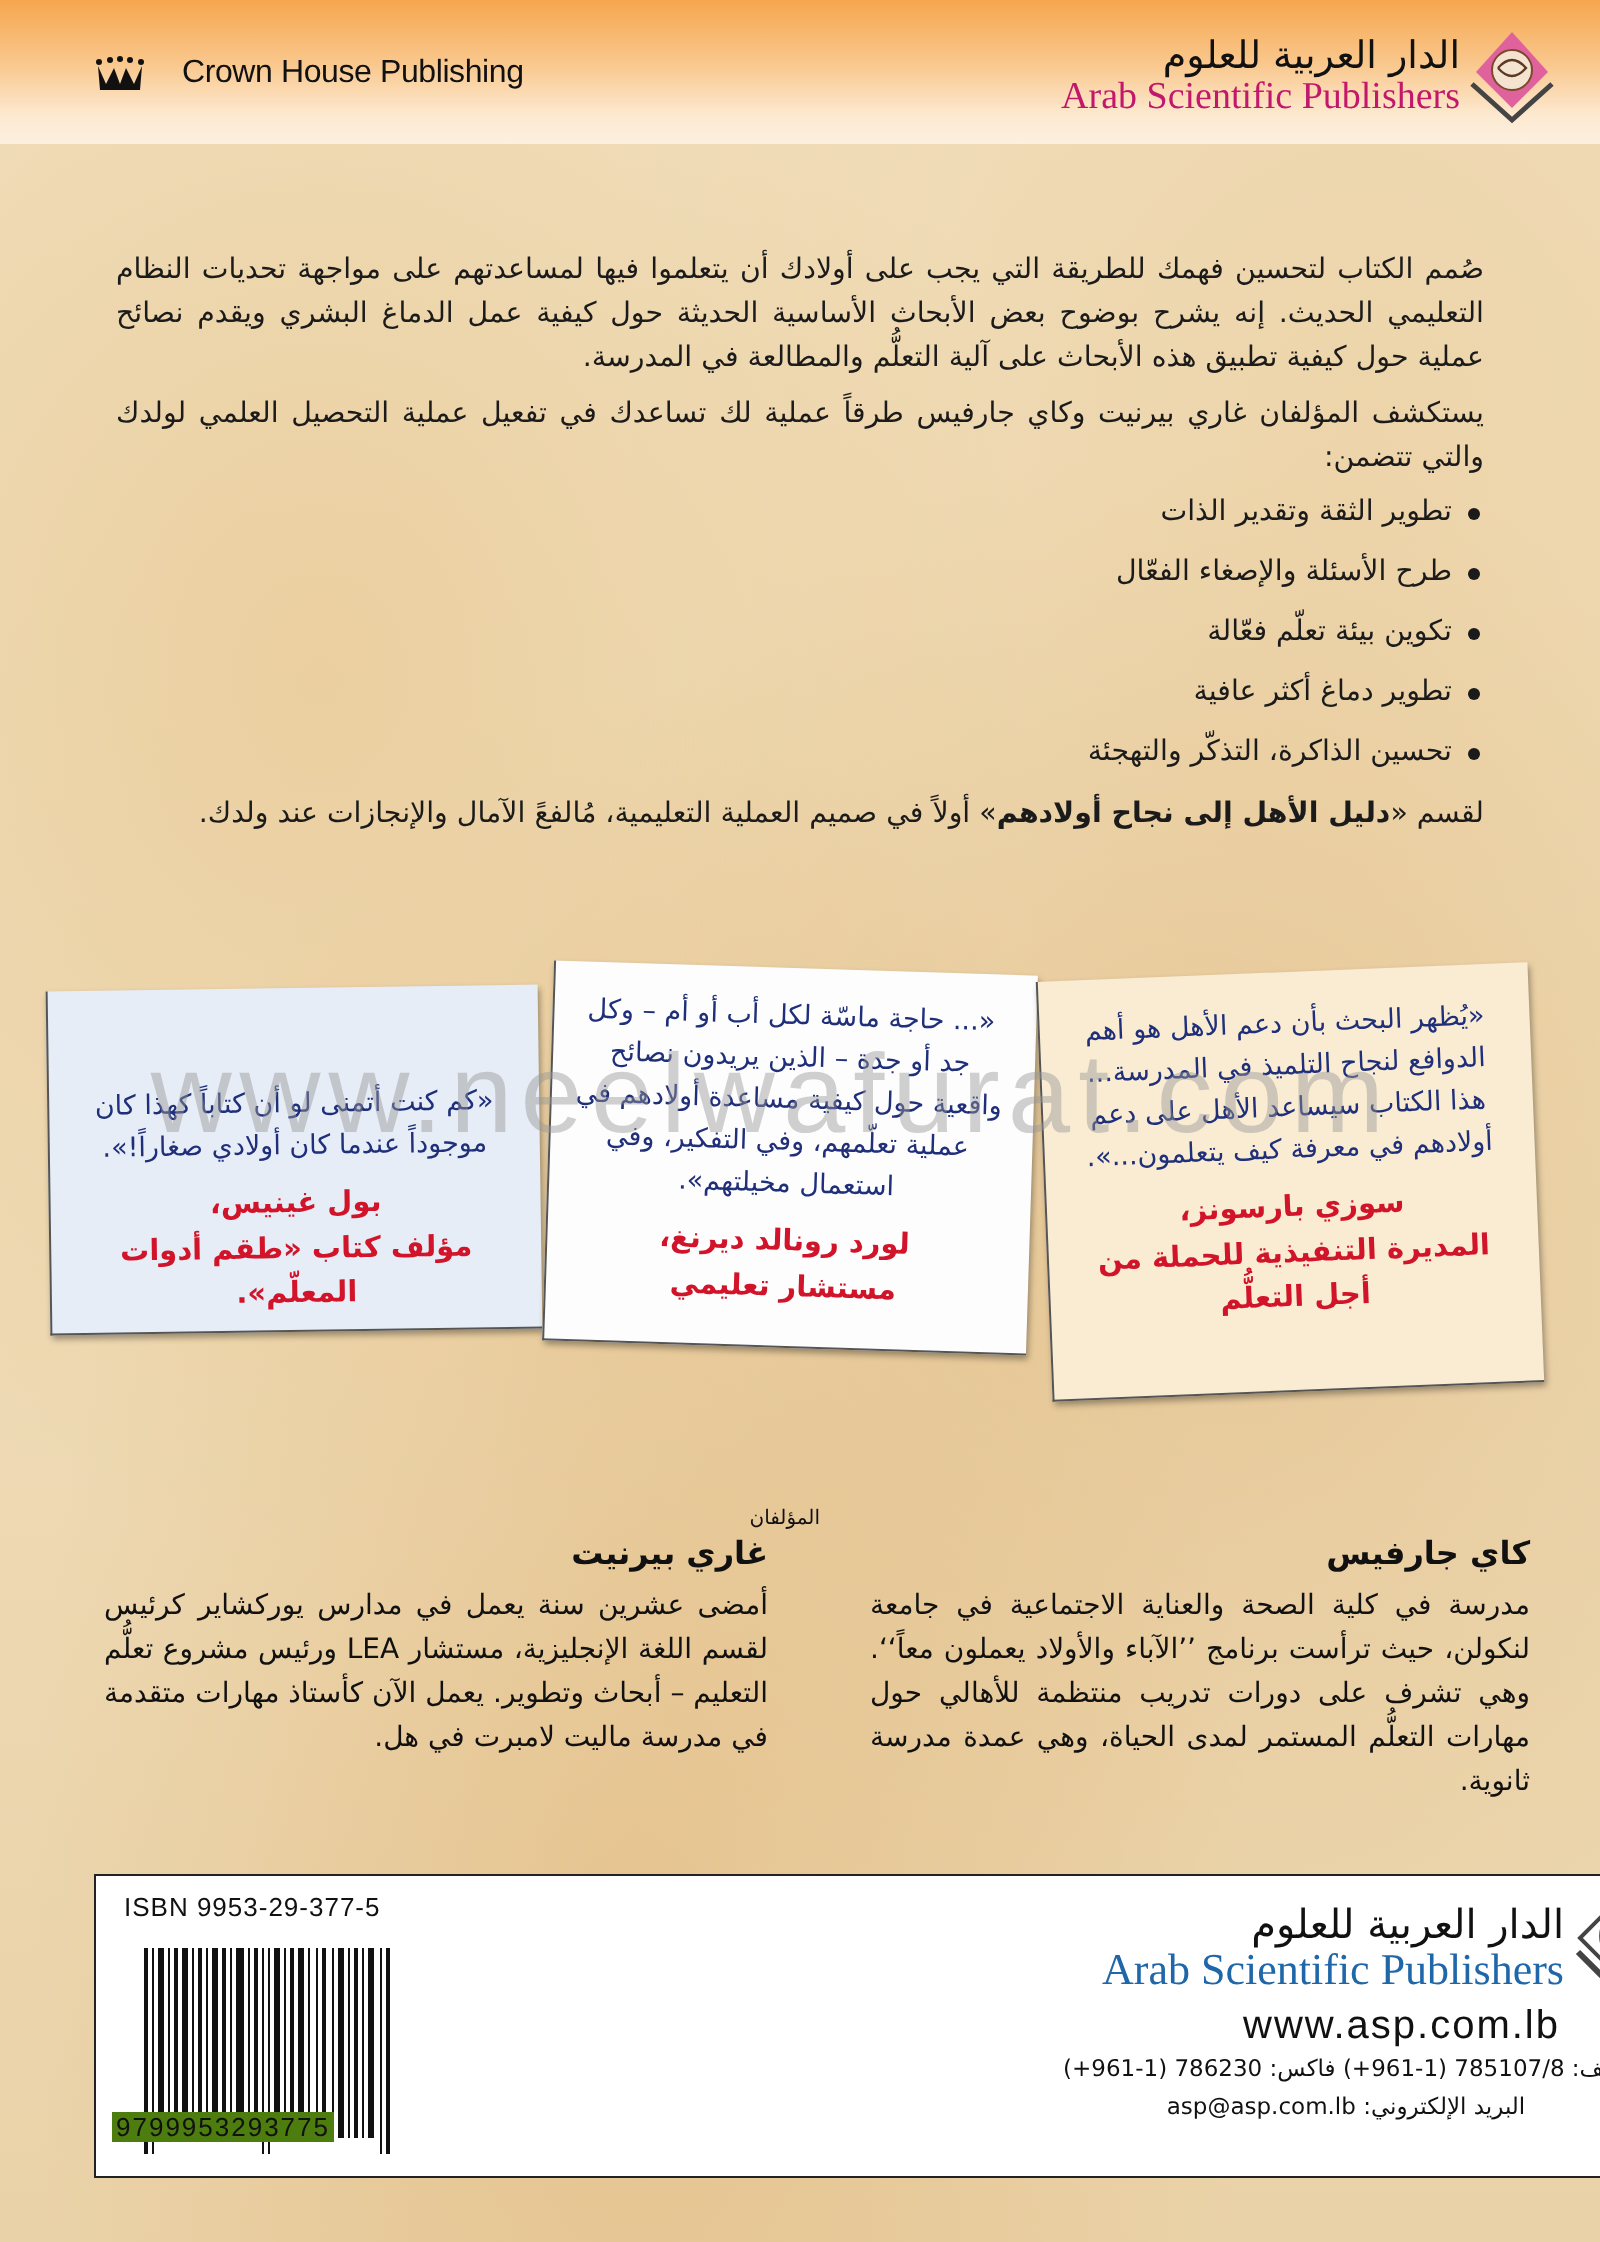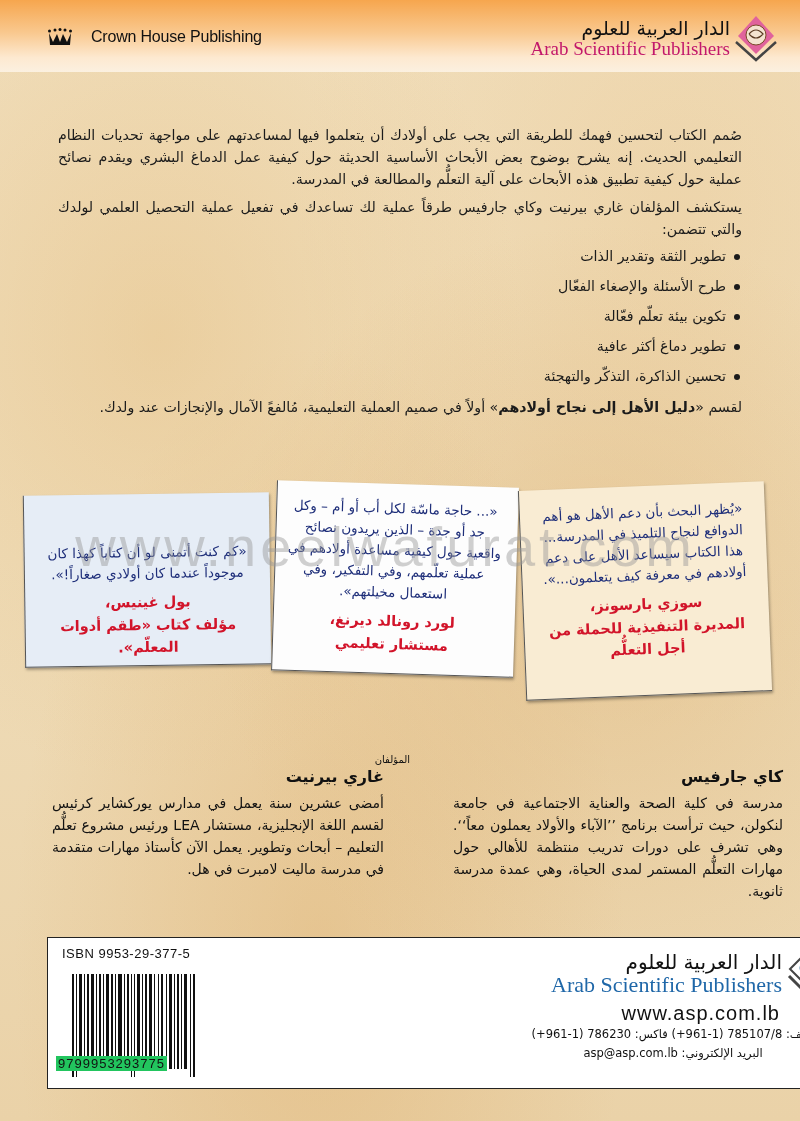--- a/index.html
+++ b/index.html
@@ -81,34 +81,34 @@
   }
 
   
   .authors-heading {
     position: absolute; right: 390px; top: 738px; direction: rtl; font-size: 10px; color: #111; margin-top: 16px;
   }
   .author {
     position: absolute; direction: rtl; text-align: justify; font-size: 14px; line-height: 22px; color: #111;
   }
   .author h3 { font-size: 16px; font-weight: bold; margin-bottom: 4px; }
-  .author-right { right: 17px; top: 766px; width: 330px; }
+  .author-right { right: 35px; top: 766px; width: 330px; }
   .author-left { left: 52px; top: 766px; width: 332px; }
 
   
   .bottom-box {
     position: absolute; left: 47px; top: 937px; width: 800px; height: 152px;
     background: #fff; border: 1.5px solid #222;
   }
   .barcode { position: absolute; left: 14px; top: 14px; width: 150px; height: 125px; }
   .isbn-text {
     position: absolute; left: 14px; top: 8px; font-family: "Liberation Sans", sans-serif; font-size: 13px; letter-spacing: 0.5px; color: #111;
   }
   .ean-text {
-    position: absolute; left: 8px; top: 118px; font-family: "Liberation Sans", sans-serif; font-size: 13px; letter-spacing: 1px; color: #111; background: #22c55e; padding: 0 2px;
+    position: absolute; left: 8px; top: 118px; font-family: "Liberation Sans", sans-serif; font-size: 13px; letter-spacing: 1px; color: #111; background: #4d7c0f; padding: 0 2px;
   }
   .pub-block { position: absolute; right: 8px; top: 6px; width: 330px; text-align: center; }
   .pub-logo-row { display: flex; justify-content: flex-end; align-items: center; gap: 4px; }
   .pub-logo-row .texts { text-align: right; }
   .pub-ar { font-size: 20px; direction: rtl; color: #111; line-height: 24px; }
   .pub-en { font-family: "Liberation Serif", serif; font-size: 22px; color: #1f67a8; line-height: 22px; }
   .pub-web { font-family: "Liberation Sans", sans-serif; font-size: 20px; color: #111; letter-spacing: 1px; text-align: right; padding-right: 58px; line-height: 22px; }
   .pub-emblem { width: 52px; height: 58px; }
   .contact { direction: rtl; font-size: 11.5px; line-height: 17px; color: #111; text-align: center; margin-top: 2px; }
 </style>

